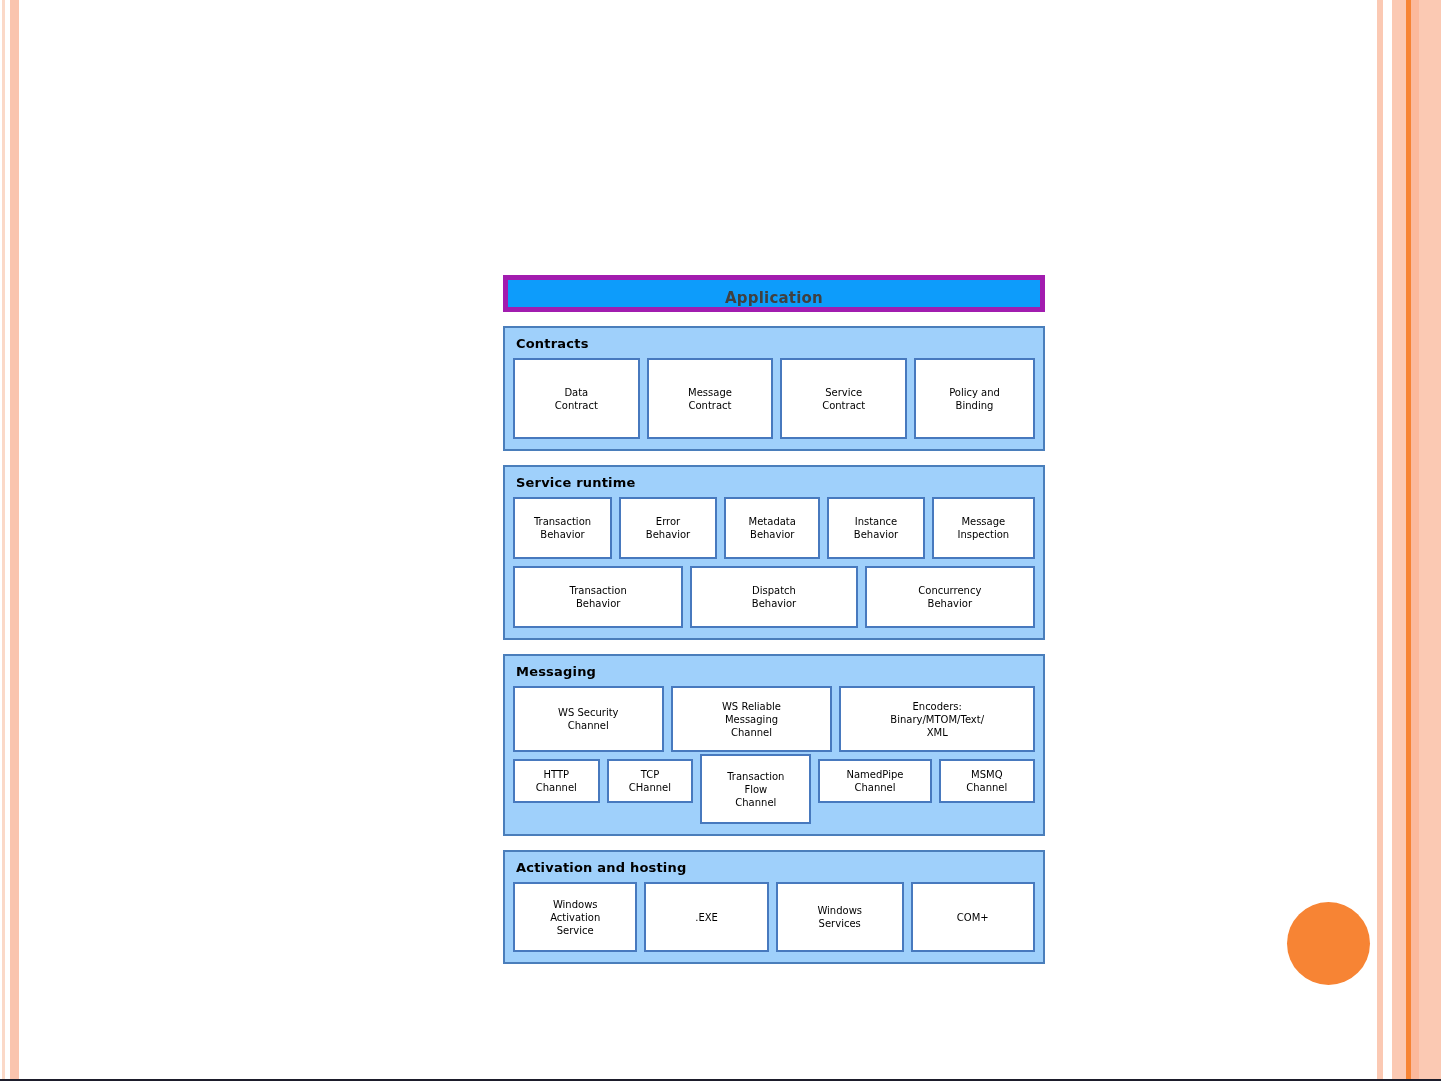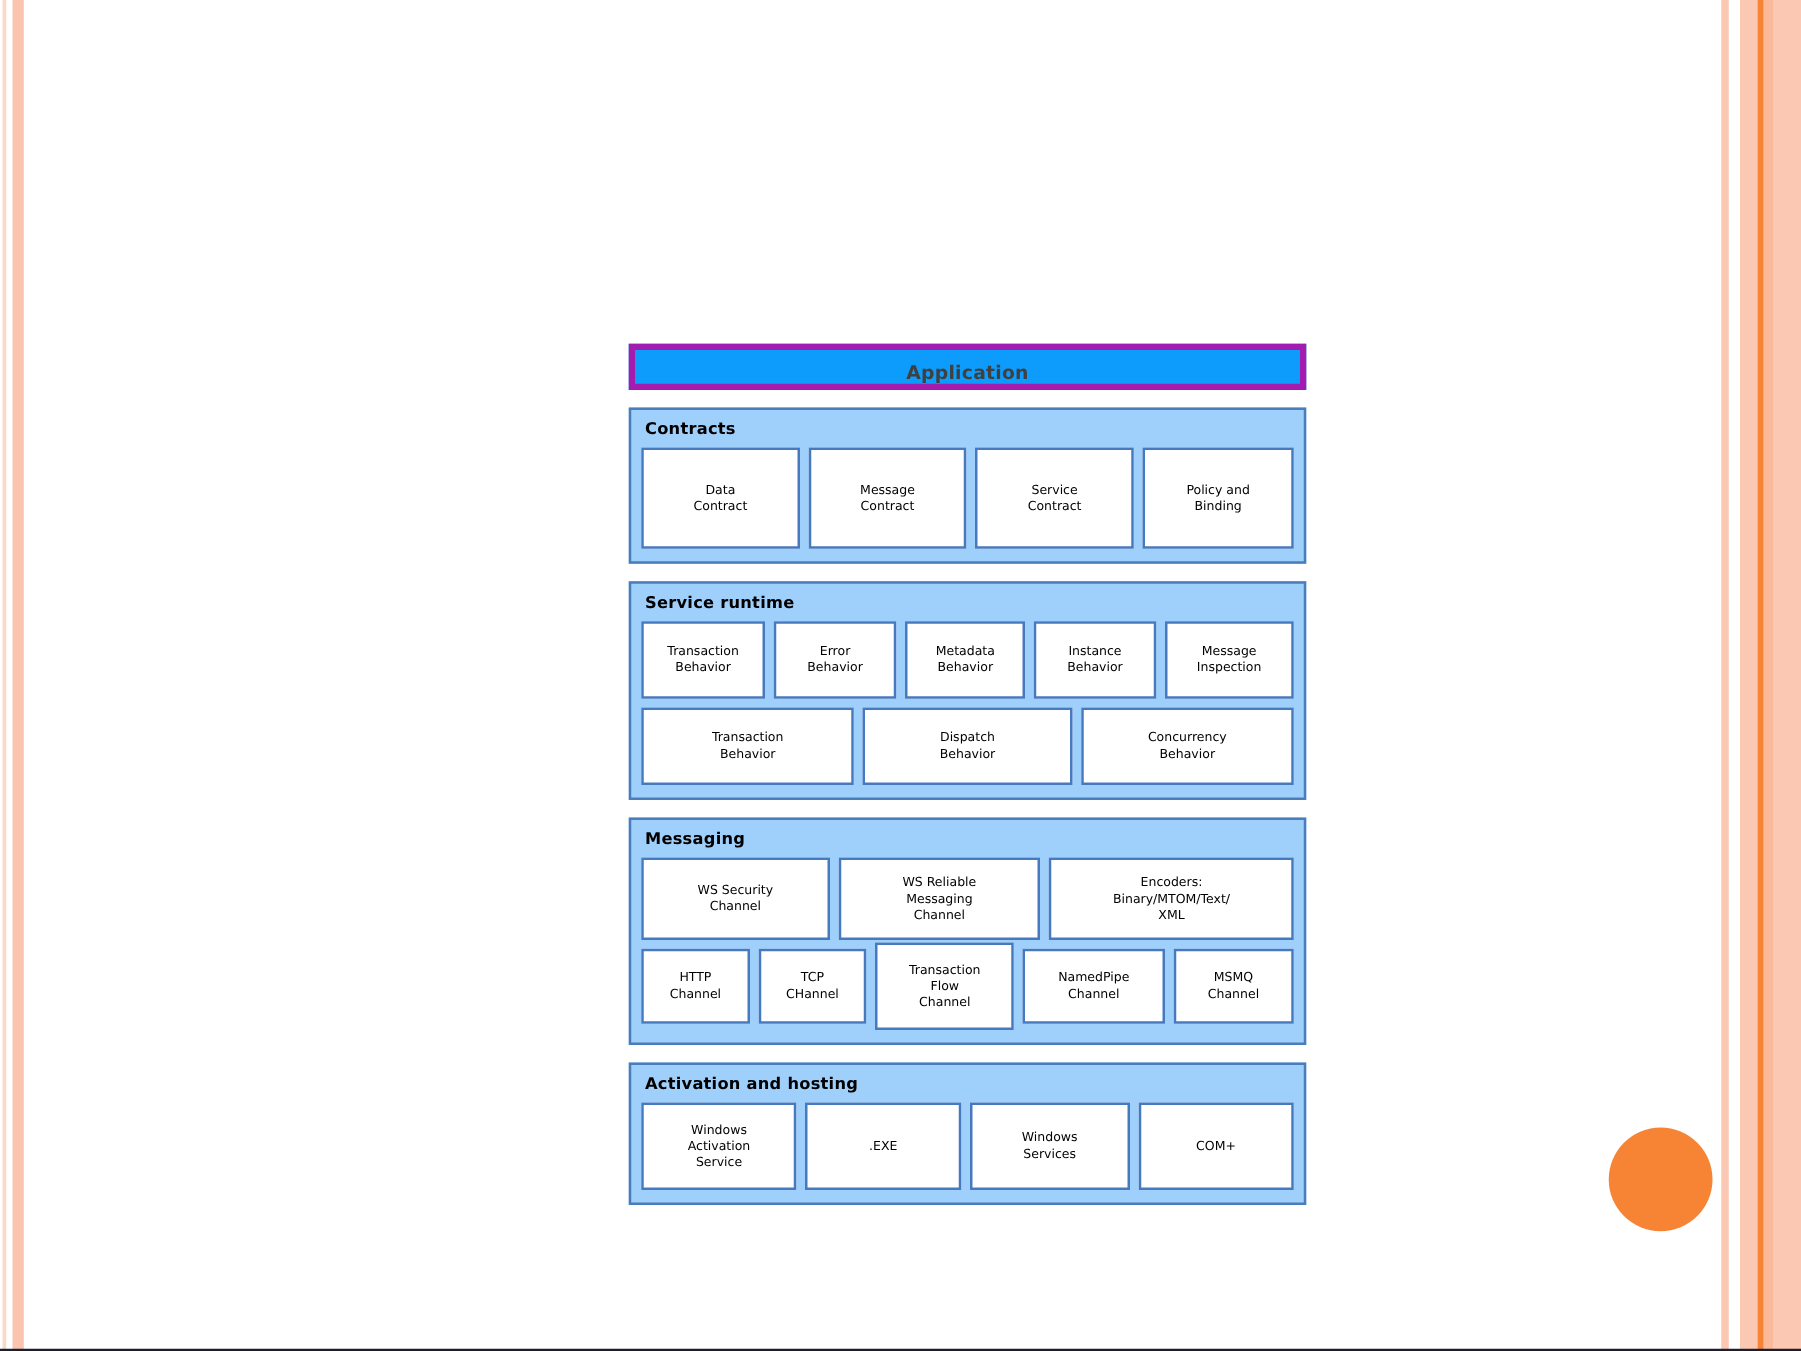--- a/index.html
+++ b/index.html
@@ -125,21 +125,21 @@
   .sr-row2 .c1 { flex: 1.05; }
   .sr-row2 .c2 { flex: 1.07; }
   .sr-row2 .c3 { flex: 1.0; }
 
   
   .msg-row1 .cell { height: 66px; }
   .msg-row1 .c0 { flex: 1.0; }
   .msg-row1 .c1 { flex: 1.08; }
   .msg-row1 .c2 { flex: 1.32; }
 
-  .msg-row2 .cell { height: 60px; }
+  .msg-row2 .cell { height: 44px; }
   .msg-row2 .c0 { flex: 0.78; }
   .msg-row2 .c1 { flex: 0.78; }
   .msg-row2 .c2 { flex: 1.03; height: 70px; margin-top: -5px; }
   .msg-row2 .c3 { flex: 1.05; }
   .msg-row2 .c4 { flex: 0.88; }
 
   
   .ah-row .cell { height: 70px; }
   .ah-row .c0 { flex: 1.0; }
   .ah-row .c1 { flex: 1.0; }

